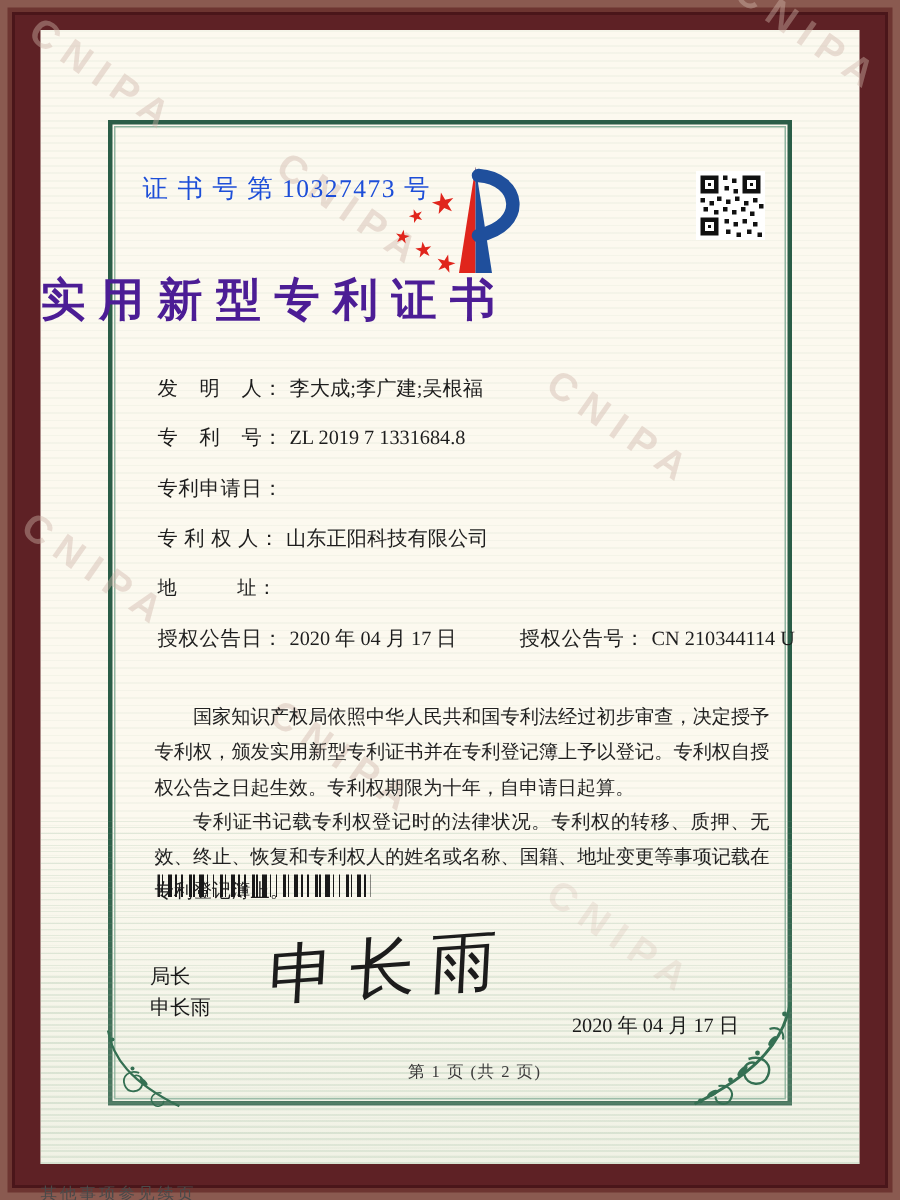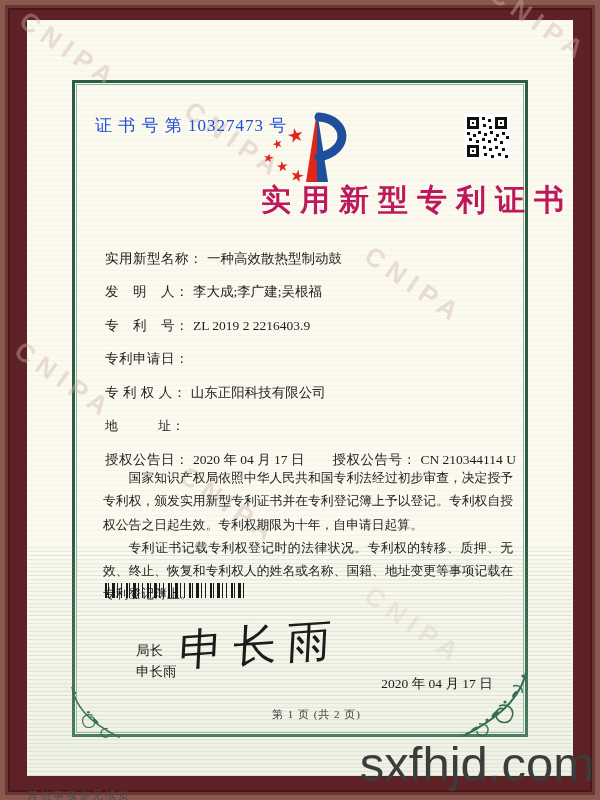--- a/index.html
+++ b/index.html
@@ -23,34 +23,34 @@
   .border-box::after{content:"";position:absolute;inset:1px;border:1px solid #8fb4a0;}
   
   .wm{position:absolute;font-family:"Liberation Sans",sans-serif;font-weight:700;
       font-size:26px;letter-spacing:7px;color:rgba(208,182,170,0.42);
       transform:rotate(35deg);white-space:nowrap;z-index:1;}
   
   .content{position:absolute;inset:0;z-index:2;color:#1d1d1d;}
   .cert-no{position:absolute;left:68px;top:94px;font-size:17px;letter-spacing:1px;color:#1d4ed8;}
   .logo{position:absolute;left:226px;top:86px;width:102px;height:82px;}
   .qr{position:absolute;left:437px;top:94px;width:46px;height:46px;background:#fff;}
-  .title{position:absolute;left:0;right:0;top:160px;text-align:right;
-      font-size:30px;font-weight:700;letter-spacing:9px;color:#be185d;}
+  .title{position:absolute;left:0;right:0;top:160px;text-align:left;
+      font-size:30px;font-weight:700;letter-spacing:9px;color:#4c1d95;}
   .fields{position:absolute;left:78px;right:34px;top:222px;font-size:13.5px;}
   .frow{height:33.5px;display:flex;align-items:center;white-space:nowrap;}
   .frow .lab{letter-spacing:.5px;}
   .frow .val{margin-left:4px;}
-  .frow .pair2{margin-left:28px;}
+  .frow .pair2{margin-left:42px;}
   .paras{position:absolute;left:76px;right:60px;top:447px;font-size:12.8px;line-height:1.82;
       text-align:justify;color:#222;}
   .paras p{margin:0;text-indent:2em;}
   .barcode{position:absolute;left:78px;top:563px;width:142px;height:15px;
       background:
         repeating-linear-gradient(90deg,#191919 0 2px,rgba(0,0,0,0) 2px 3px,#191919 3px 4px,rgba(0,0,0,0) 4px 7px,#191919 7px 10px,rgba(0,0,0,0) 10px 12px,#191919 12px 13px,rgba(0,0,0,0) 13px 16px,#191919 16px 17px,rgba(0,0,0,0) 17px 21px);}
-  .signer{position:absolute;left:73px;top:620px;font-size:13.5px;line-height:21px;color:#1a1a1a;margin-left:36px;}
+  .signer{position:absolute;left:73px;top:620px;font-size:13.5px;line-height:21px;color:#1a1a1a;}
   .signature{position:absolute;left:152px;top:596px;font-size:44px;color:#1c1c1c;
       transform:rotate(-4deg) skewX(-7deg);letter-spacing:10px;font-weight:500;}
   .issue-date{position:absolute;left:305px;top:655px;width:210px;text-align:center;
       font-size:13.5px;color:#1a1a1a;}
   .page-info{position:absolute;left:0;right:0;top:687px;text-align:center;
       font-size:11px;color:#3a3a3a;letter-spacing:1px;padding-left:33px;}
   .footer-note{position:absolute;left:0;right:0;top:768px;
       font-size:11px;color:#4a4a4a;letter-spacing:2px;}
   .site-wm{position:absolute;right:6px;top:736px;z-index:60;
       font-family:"Liberation Sans","DejaVu Sans",sans-serif;font-size:49px;
@@ -159,30 +159,26 @@
             <rect x="27" y="41" width="3" height="3"></rect>
             <rect x="34" y="39" width="3" height="3"></rect>
             <rect x="41" y="41" width="3" height="3"></rect>
         </g>
       </svg>
 
       <div class="title">实用新型专利证书</div>
 
       <div class="fields">
         <div class="frow">
-          <span class="lab">实用新型名称：</span>
-          <span class="val">一种高效散热型制动鼓</span>
-        </div>
-        <div class="frow">
           <span class="lab">发　明　人：</span>
           <span class="val">李大成;李广建;吴根福</span>
         </div>
         <div class="frow">
           <span class="lab">专　利　号：</span>
-          <span class="val">ZL 2019 2 2216403.9</span>
+          <span class="val">ZL 2019 7 1331684.8</span>
         </div>
         <div class="frow">
           <span class="lab">专利申请日：</span>
         </div>
         <div class="frow">
           <span class="lab">专 利 权 人：</span>
           <span class="val">山东正阳科技有限公司</span>
         </div>
         <div class="frow" style="font-size:12.8px;">
           <span class="lab">地　　　址：</span>
@@ -210,14 +206,13 @@
       <div class="signature">申长雨</div>
 
       <div class="issue-date">2020 年 04 月 17 日</div>
 
       <div class="page-info">第 1 页 (共 2 页)</div>
 
       <div class="footer-note">其他事项参见续页</div>
     </div>
   </div>
 
-  <div class="site-wm">sxfhjd.com</div>
 </div>
 
 </body></html>

